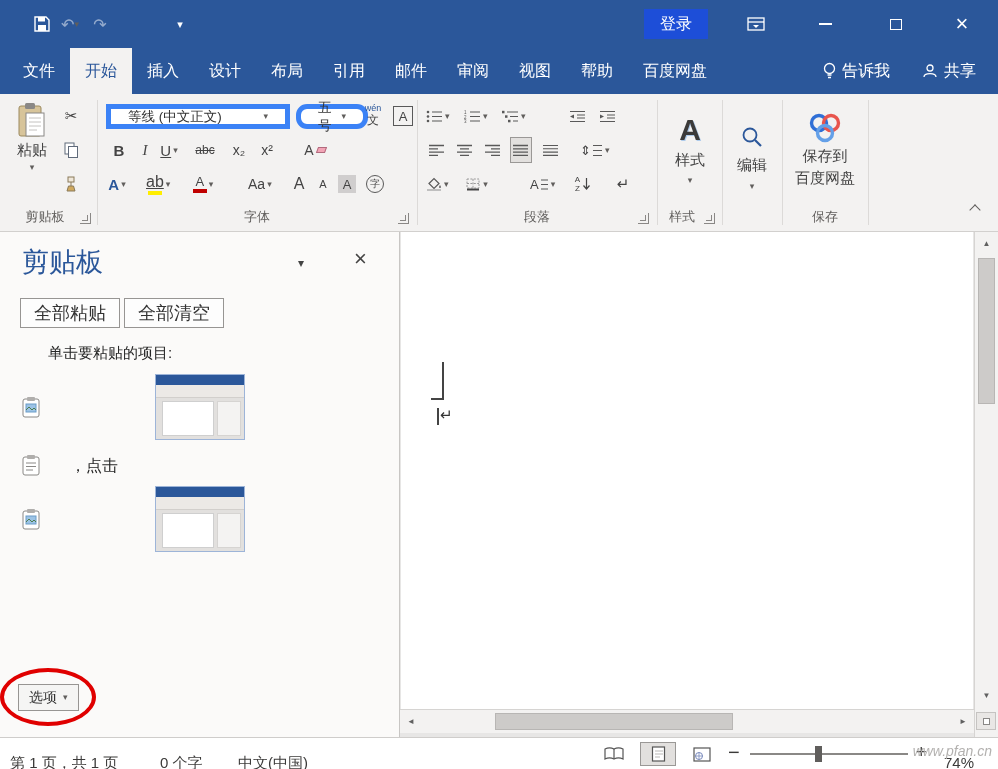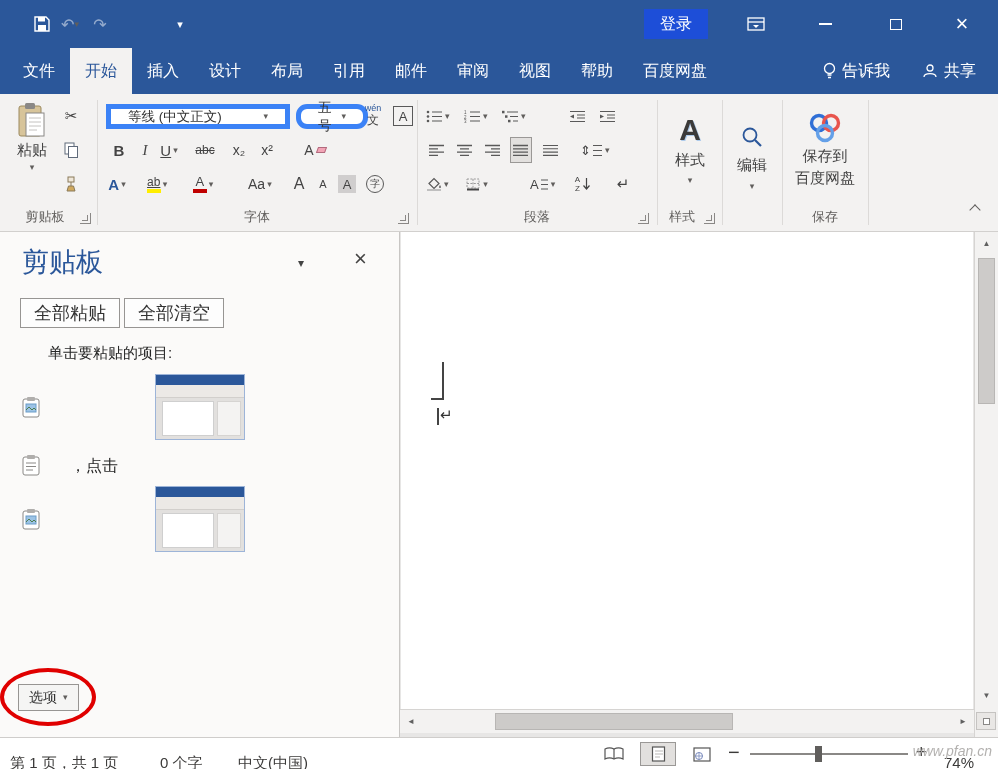--- a/index.html
+++ b/index.html
@@ -230,21 +230,21 @@
       <span>A</span>
       <span class="eraser"></span>
     </div>
 
   <div class="rb" style="left:106px;top:77px;">
       <span style="color:#2b579a;font-weight:bold;font-size:15px;">A</span>
       <span class="dd">▾</span>
     </div>
   <div class="rb" style="left:146px;top:77px;">
     <span class="cbtn">
-        <span style="font-size:12px;text-decoration:underline;">ab</span>
+        <span style="font-size:16px;text-decoration:underline;">ab</span>
         <span class="cbar" style="background:#ffee00;"></span>
       </span>
     <span class="dd">▾</span>
   </div>
   <div class="rb" style="left:192px;top:77px;">
     <span class="cbtn">
         <span style="font-size:13px;">A</span>
         <span class="cbar" style="background:#c00000;"></span>
       </span>
     <span class="dd">▾</span>

